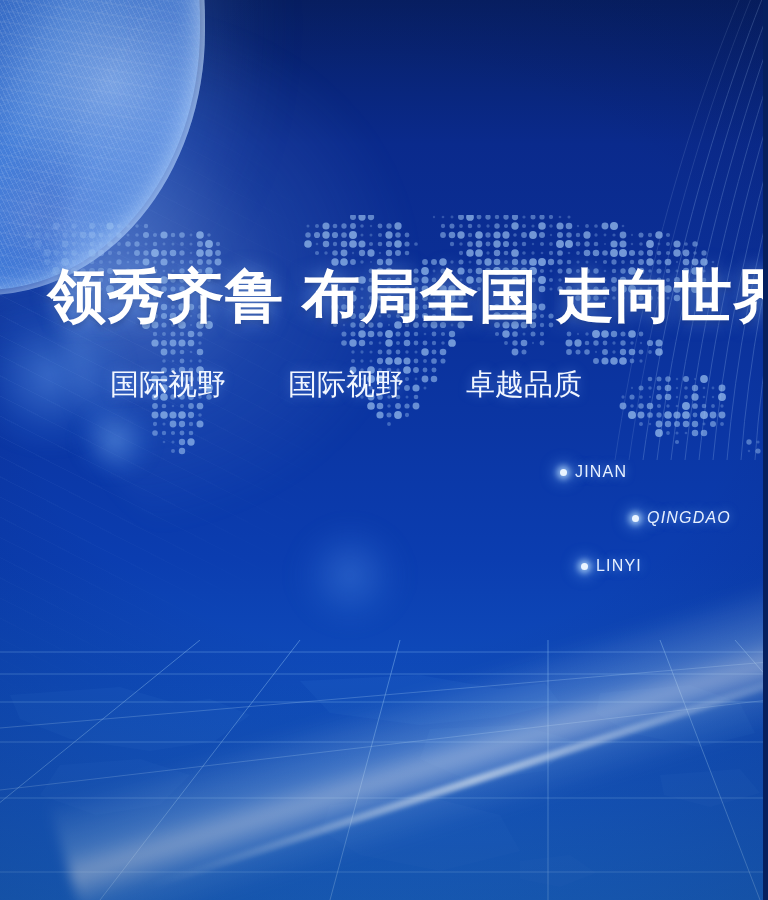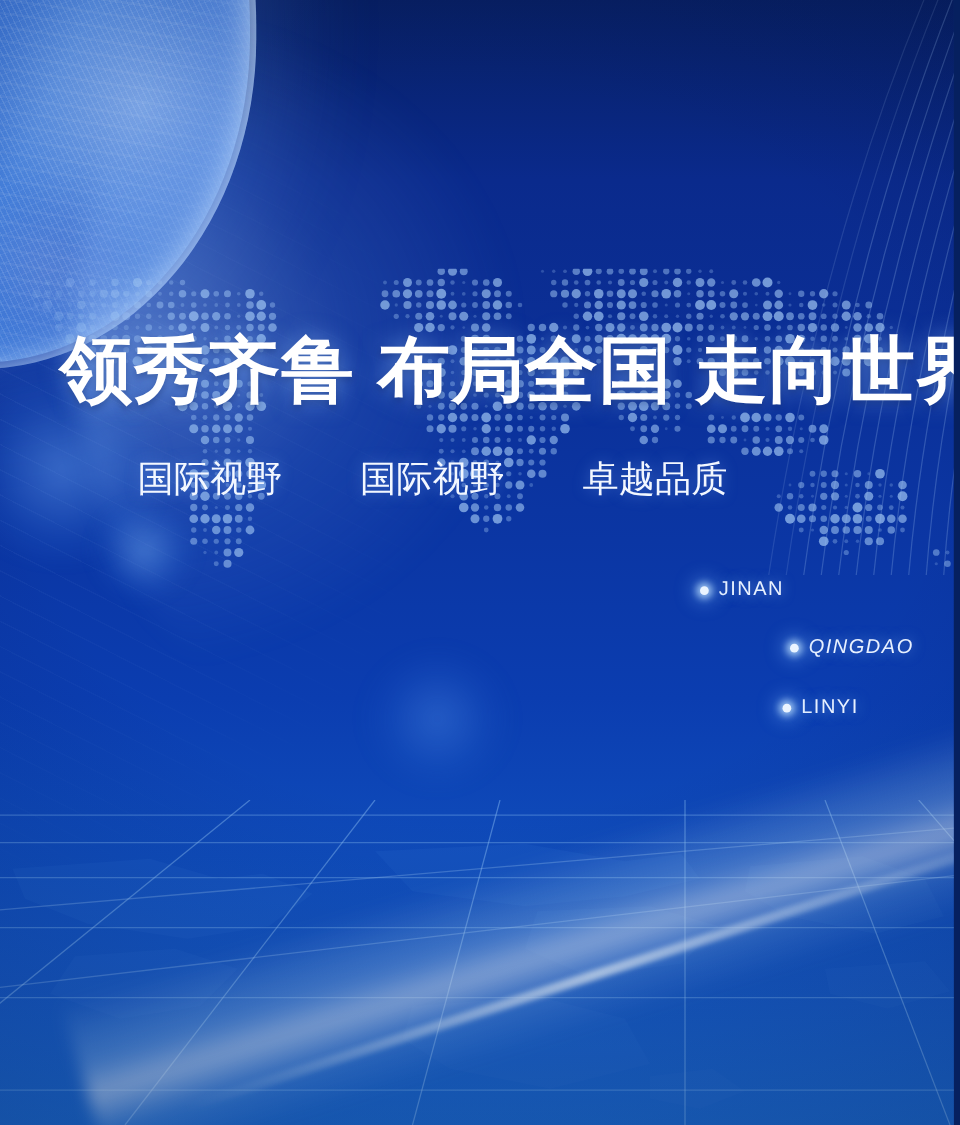--- a/index.html
+++ b/index.html
@@ -223,21 +223,21 @@
   .city-label {
     margin-left: 8px;
     font-family: "Liberation Sans", sans-serif;
     font-size: 16px;
     letter-spacing: 1.2px;
     color: #e8f1ff;
     text-shadow: 0 0 10px rgba(150,200,255,0.6);
   }
   .city-jinan   { left: 560px; top: 463px; }
   .city-qingdao { left: 632px; top: 509px; font-style: italic; }
-  .city-linyi   { left: 626px; top: 557px; }
+  .city-linyi   { left: 581px; top: 557px; }
 </style>
 </head>
 <body>
 
 <div id="stage">
 
   <div class="globe-wrap">
     <div class="globe-body"></div>
     <div class="globe-texture"></div>
     <div class="globe-limb"></div>

